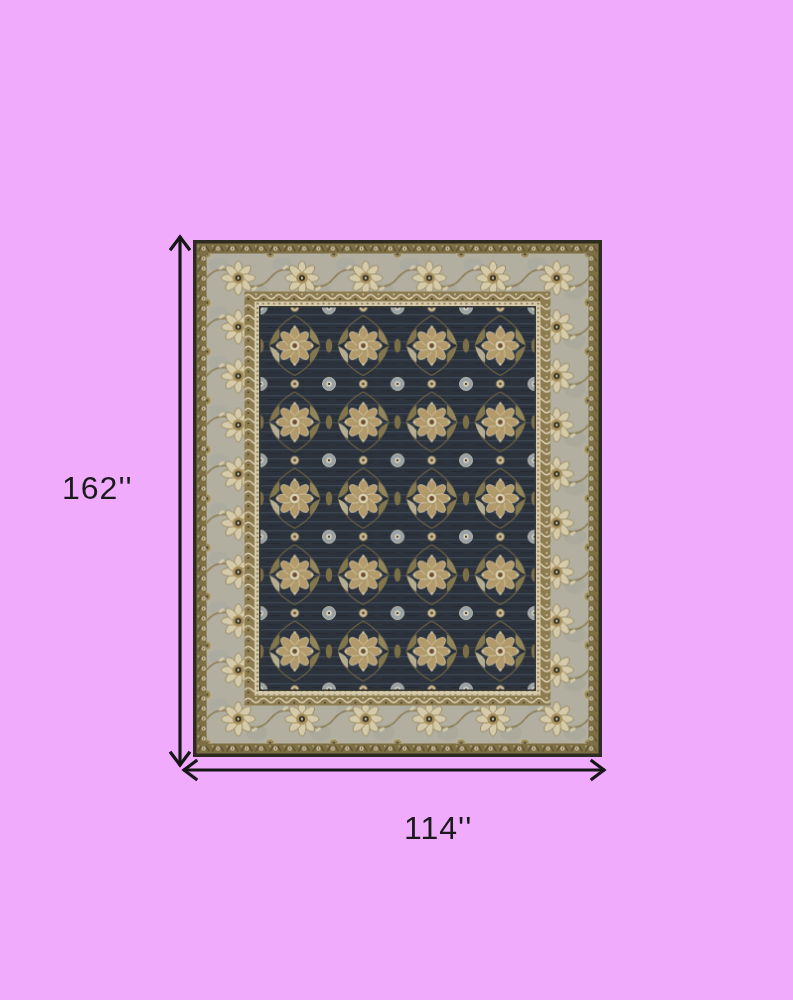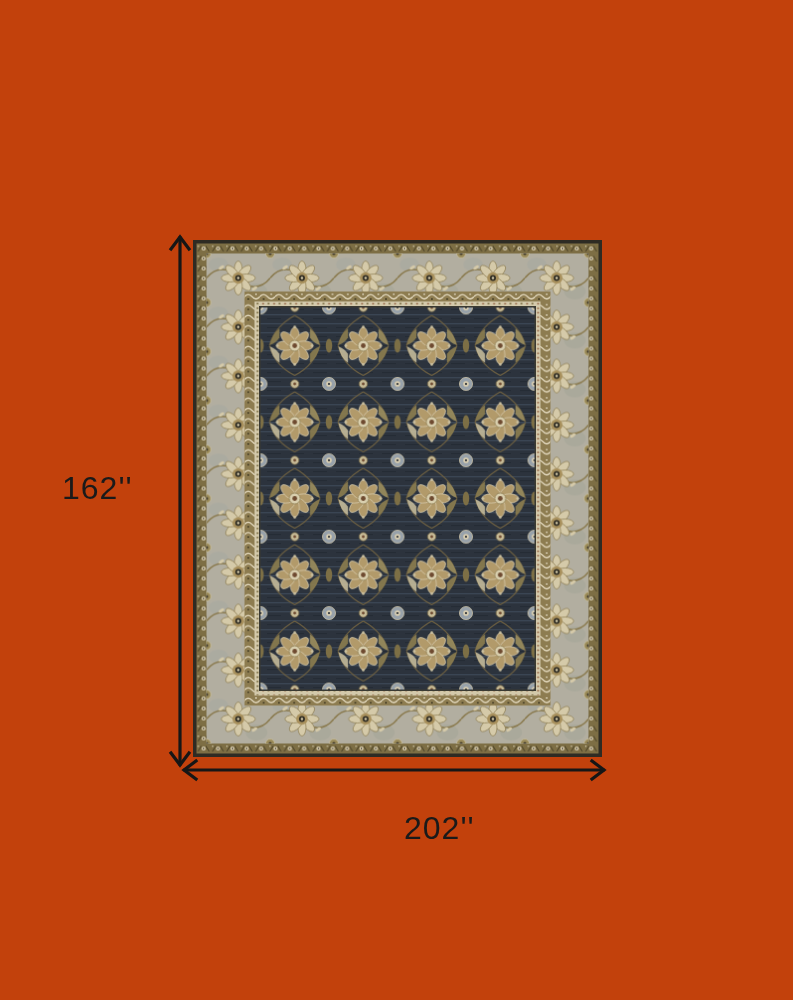--- a/index.html
+++ b/index.html
@@ -1,20 +1,20 @@
 <!DOCTYPE html>
 <html><head>
 <meta charset="utf-8">
 <style>
   html, body { margin: 0; padding: 0; background: #ffffff; }
   .canvas {
     position: relative;
     width: 793px;
     height: 1000px;
-    background: #c2410c;
+    background: #f0abfc;
     overflow: hidden;
     font-family: "Liberation Sans", sans-serif;
   }
   .rug-wrap {
     position: absolute;
     left: 193px;
     top: 240px;
     width: 409px;
     height: 517px;
   }
@@ -184,15 +184,15 @@
     <svg width="432" height="30" xmlns="http://www.w3.org/2000/svg">
       <g stroke="#161616" stroke-width="3.2" fill="none" stroke-linecap="square">
         <line x1="7" y1="15" x2="425" y2="15"></line>
         <path d="M18,6 L6,15 L18,24"></path>
         <path d="M414,6 L426,15 L414,24"></path>
       </g>
     </svg>
   </div>
 
   <div id="height-label" class="dim-label">162''</div>
-  <div id="width-label" class="dim-label">202''</div>
+  <div id="width-label" class="dim-label">114''</div>
 
 </div>
 
 </body></html>

